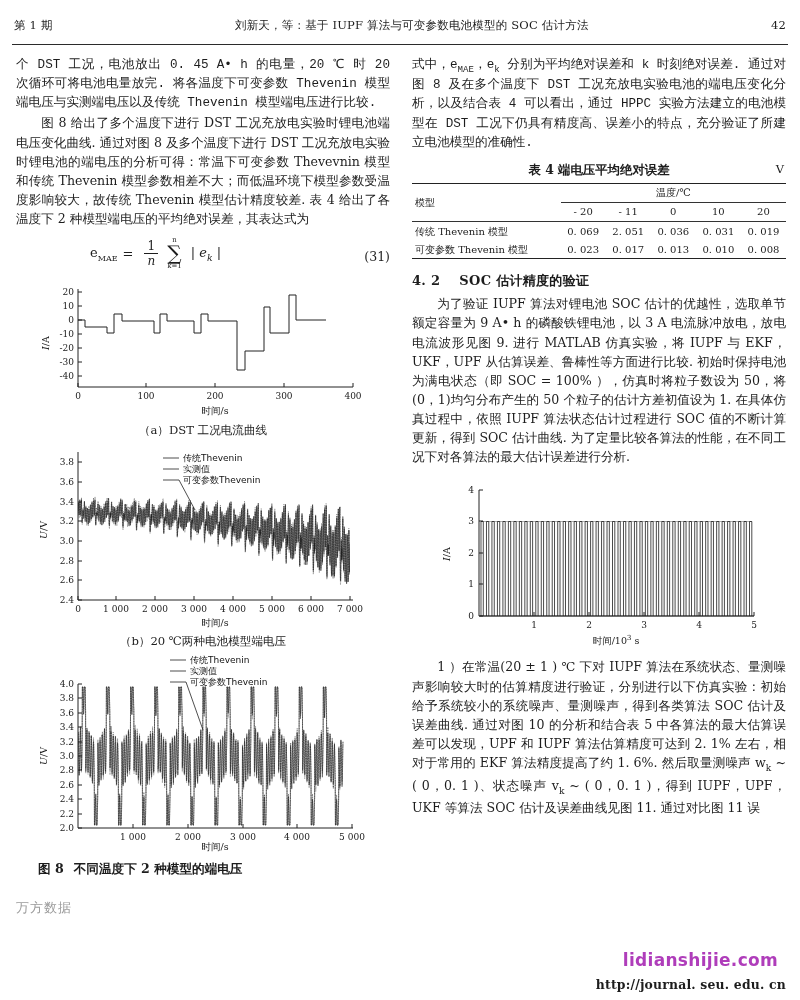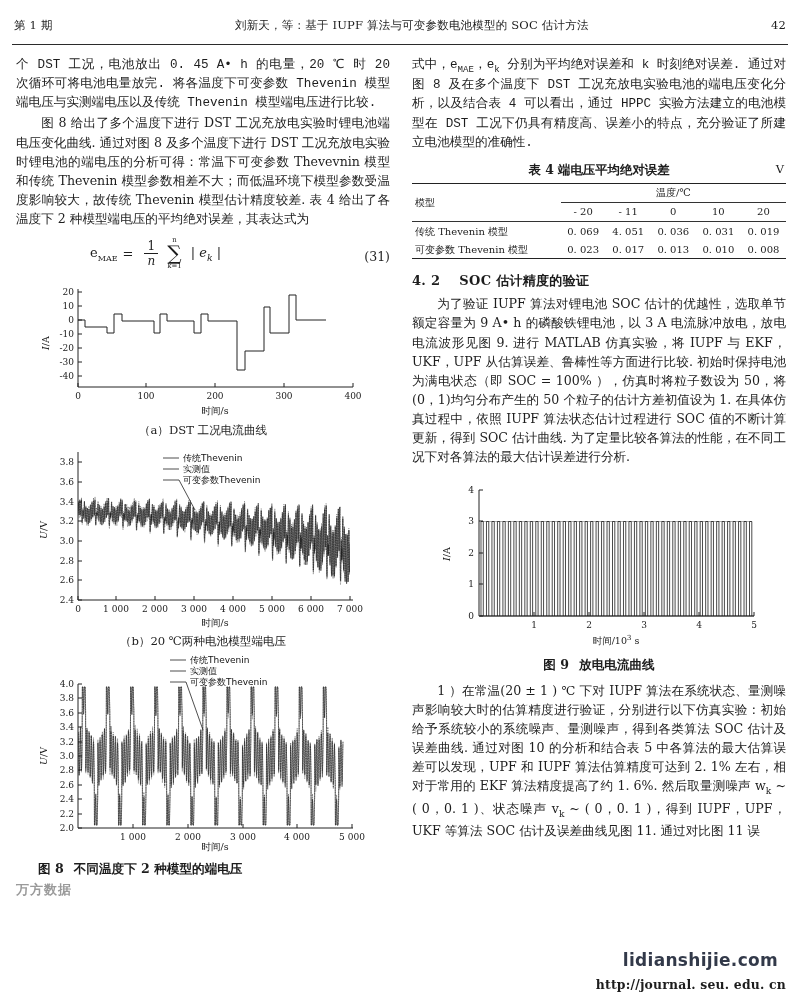--- a/index.html
+++ b/index.html
@@ -124,22 +124,21 @@
     font-weight: bold;
     font-size: 12.6px;
     margin-top: 7px;
     padding-left: 22px;
   }
   .fig-title .lbl { margin-right: 10px; }
   .watermark-wf {
     font-size: 13px;
     color: #9a9a9a;
     letter-spacing: 1px;
-    margin-top: 1px;
-    font-weight: bold;
+    margin-top: 19px;
   }
   svg { display: block; margin: 0 auto; }
   .axis-txt { font-family: "DejaVu Serif", "Liberation Serif", serif; font-size: 9px; fill: #1a1a1a; }
   .axis-lbl { font-family: "DejaVu Serif", "Liberation Serif", serif; font-size: 9.5px; fill: #1a1a1a; }
   .legend-txt { font-family: "DejaVu Sans", sans-serif; font-size: 9px; fill: #111; }
 
   
   .tbl-title {
     text-align: center;
     font-weight: bold;
@@ -187,21 +186,21 @@
     font-weight: bold;
     letter-spacing: .2px;
   }
   .watermark-site {
     position: absolute;
     right: 22px;
     bottom: 30px;
     font-family: "DejaVu Sans", sans-serif;
     font-size: 17px;
     font-weight: bold;
-    color: #0f172a;
+    color: #a21caf;
     opacity: .85;
     letter-spacing: .3px;
   }
   sub { font-size: .72em; }
 </style>
 </head>
 <body>
 
 <div class="page">
 
@@ -440,21 +439,21 @@
           <th class="num">- 11</th>
           <th class="num">0</th>
           <th class="num">10</th>
           <th class="num">20</th>
         </tr>
       </thead>
       <tbody>
         <tr>
           <td class="mdl">传统 Thevenin 模型</td>
           <td class="num">0. 069</td>
-          <td class="num">4. 051</td>
+          <td class="num">2. 051</td>
           <td class="num">0. 036</td>
           <td class="num">0. 031</td>
           <td class="num">0. 019</td>
         </tr>
         <tr class="tl-bot">
           <td class="mdl">可变参数 Thevenin 模型</td>
           <td class="num">0. 023</td>
           <td class="num">0. 017</td>
           <td class="num">0. 013</td>
           <td class="num">0. 010</td>
@@ -547,23 +546,20 @@
             <path d="M309.07,140 L309.07,45.50 L311.37,45.50 L311.37,140" fill="none" stroke="#1d1d1d" stroke-width="0.8"></path>
             <path d="M314.55,140 L314.55,45.50 L316.85,45.50 L316.85,140" fill="none" stroke="#1d1d1d" stroke-width="0.8"></path>
             <path d="M320.03,140 L320.03,45.50 L322.33,45.50 L322.33,140" fill="none" stroke="#1d1d1d" stroke-width="0.8"></path>
             <path d="M325.51,140 L325.51,45.50 L327.81,45.50 L327.81,140" fill="none" stroke="#1d1d1d" stroke-width="0.8"></path>
             <line x1="56" y1="140" x2="330" y2="140" stroke="#1d1d1d" stroke-width="0.6"></line>
             <line x1="56.9864" y1="45.5" x2="327.808" y2="45.5" stroke="#1d1d1d" stroke-width="0.35"></line>
           </g>
         <text class="axis-lbl" transform="translate(26,78) rotate(-90)" text-anchor="middle"><tspan font-style="italic">I</tspan>/A</text>
         <text class="axis-lbl" x="192" y="168" text-anchor="middle">时间/10<tspan baseline-shift="super" font-size="7">3</tspan> s</text>
       </svg>
-      <div class="fig-title" style="text-align:center;padding-left:0;margin-top:4px;">
-        <span class="lbl">图 9</span><span>放电电流曲线</span>
-      </div>
     </div>
 
     <p class="body" style="margin-top:6px;">
       <span id="rp3">1 ）在常温(20 ± 1 ) ℃ 下对 IUPF 算法在系统状态、量测噪声影响较大时的估算精度进行验证，分别进行以下仿真实验：初始给予系统较小的系统噪声、量测噪声，得到各类算法 SOC 估计及误差曲线. 通过对图 10 的分析和结合表 5 中各算法的最大估算误差可以发现，UPF 和 IUPF 算法估算精度可达到 2. 1% 左右，相对于常用的 EKF 算法精度提高了约 1. 6%. 然后取量测噪声 w<sub>k</sub> ~ ( 0，0. 1 )、状态噪声 v<sub>k</sub> ~ ( 0，0. 1 )，得到 IUPF，UPF，UKF 等算法 SOC 估计及误差曲线见图 11. 通过对比图 11 误</span>
     </p>
   </div>
 
   <div class="watermark-site">lidianshijie.com</div>
   <div class="footer-url">http://journal. seu. edu. cn</div>
 </div>

